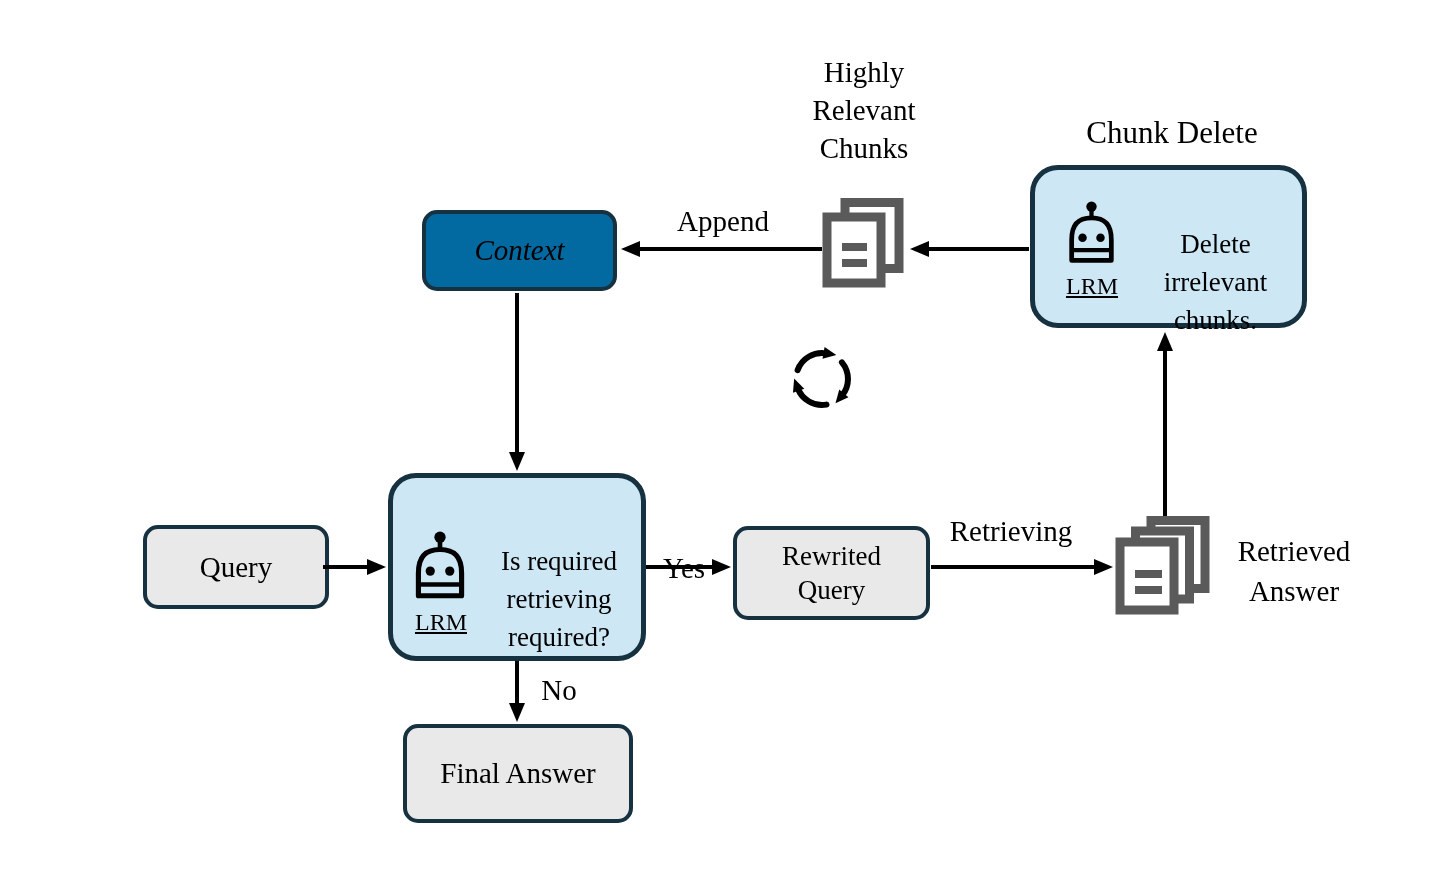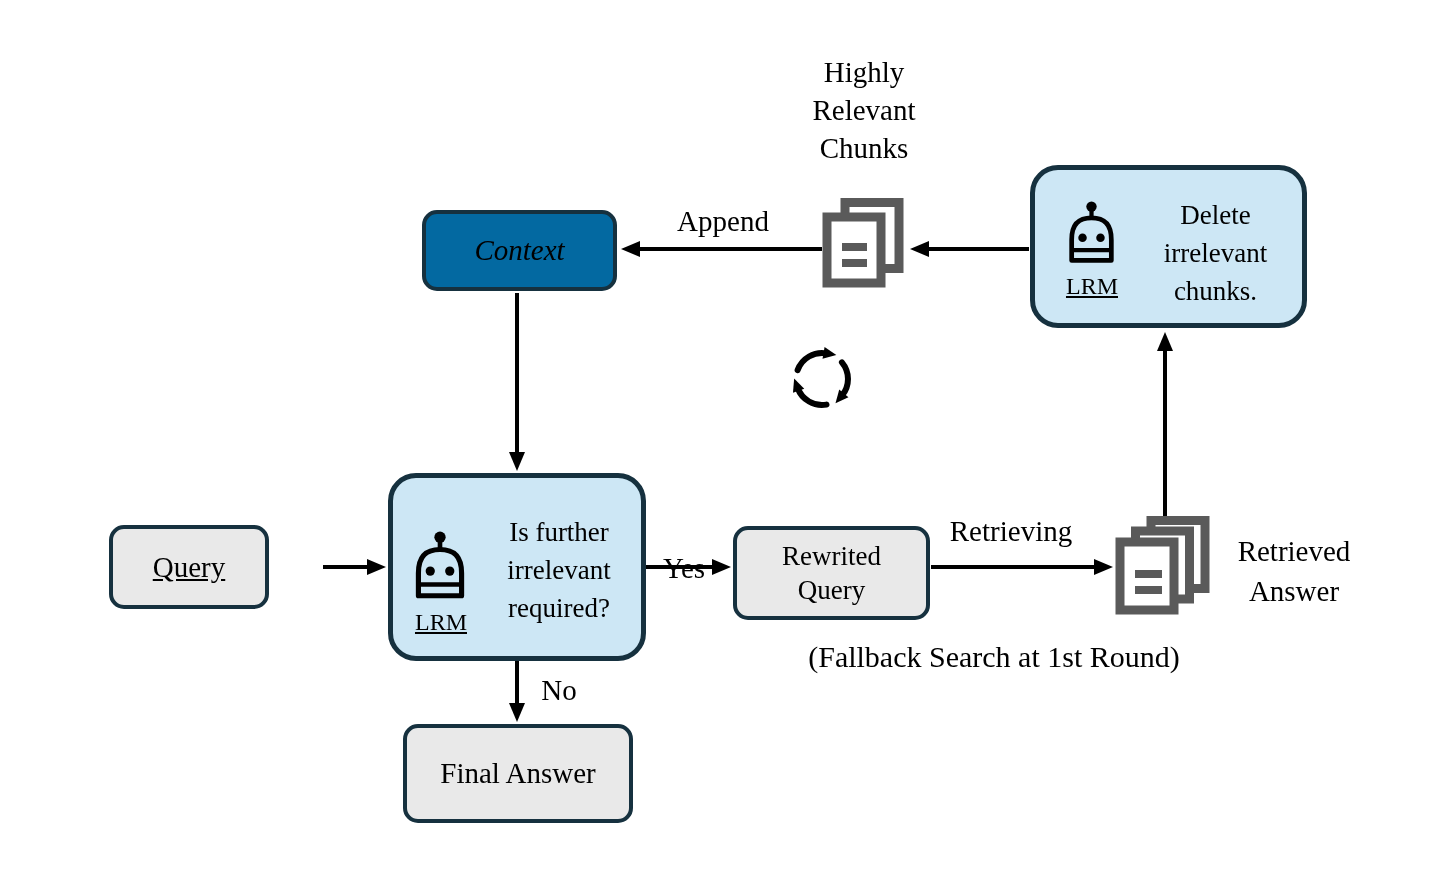--- a/index.html
+++ b/index.html
@@ -17,42 +17,42 @@
   .lg{border:5px solid #16313f;border-radius:28px;}
   .gray{background:#e9e9e9;}
   .green{background:#0369a1;font-style:italic;}
   .blue{background:#cde7f5;}
   .lbl{
     position:absolute;text-align:center;transform:translateX(-50%);
     font-size:29px;line-height:1.28;white-space:pre-line;
   }
   .inner{position:absolute;text-align:center;}
   .agent-label{font-size:24px;text-decoration:underline;}
-  .q-text{font-size:27px;line-height:38px;}
+  .q-text{font-size:27px;line-height:38px;margin-top:29px;}
 </style>
 </head>
 <body>
 
 <div class="canvas">
 
-  <div class="box sm gray" style="left:109px;top:525px;width:160px;height:84px;text-decoration:underline;">
+  <div class="box sm gray" style="left:143px;top:525px;width:186px;height:84px;">
     <span>Query</span>
   </div>
 
   <div class="box lg blue" style="left:388px;top:473px;width:258px;height:188px;">
     <svg class="inner" style="left:16px;top:52px;" width="62" height="74" viewBox="0 0 60 72">
       <circle cx="30" cy="7" r="5.5" fill="#000"></circle>
       <line x1="30" y1="11" x2="30" y2="20" stroke="#000" stroke-width="4.5"></line>
       <path d="M9,64 L9,42 C9,25 17,19 30,19 C43,19 51,25 51,42 L51,64 Z" fill="none" stroke="#000" stroke-width="5" stroke-linejoin="round"></path>
       <circle cx="20.5" cy="40" r="4.5" fill="#000"></circle>
       <circle cx="39.5" cy="40" r="4.5" fill="#000"></circle>
       <line x1="9" y1="53" x2="51" y2="53" stroke="#000" stroke-width="4.5"></line>
     </svg>
     <div class="inner agent-label" style="left:6px;top:130px;width:84px;">LRM</div>
-    <div class="inner q-text" style="left:96px;top:35px;width:140px;">Is further irrelevant required?</div>
+    <div class="inner q-text" style="left:96px;top:35px;width:140px;">Is required retrieving required?</div>
   </div>
 
   <div class="box sm gray" style="left:733px;top:526px;width:197px;height:94px;font-size:27px;line-height:34px;">
     <div style="width:125px;">Rewrited Query</div>
   </div>
 
   <div class="box sm gray" style="left:403px;top:724px;width:230px;height:99px;">
     <span>Final Answer</span>
   </div>
 
@@ -66,35 +66,35 @@
       <line x1="30" y1="11" x2="30" y2="20" stroke="#000" stroke-width="4.5"></line>
       <path d="M9,64 L9,42 C9,25 17,19 30,19 C43,19 51,25 51,42 L51,64 Z" fill="none" stroke="#000" stroke-width="5" stroke-linejoin="round"></path>
       <circle cx="20.5" cy="40" r="4.5" fill="#000"></circle>
       <circle cx="39.5" cy="40" r="4.5" fill="#000"></circle>
       <line x1="9" y1="53" x2="51" y2="53" stroke="#000" stroke-width="4.5"></line>
     </svg>
     <div class="inner agent-label" style="left:12px;top:102px;width:90px;">LRM</div>
     <div class="inner q-text" style="left:108px;top:26px;width:145px;">Delete irrelevant chunks.</div>
   </div>
 
+  <div class="lbl" style="left:1172px;top:113px;width:320px;font-size:31px;">Chunk Delete</div>
 
   <div class="lbl" style="left:864px;top:53px;width:122px;line-height:38px;">Highly Relevant Chunks</div>
 
   <div class="lbl" style="left:1294px;top:531px;width:150px;line-height:40px;">Retrieved Answer</div>
 
   <div class="lbl" style="left:723px;top:203px;width:180px;">Append</div>
 
   <div class="lbl" style="left:1011px;top:513px;width:220px;">Retrieving</div>
 
   <div class="lbl" style="left:684px;top:522px;width:100px;margin-top:28px;">Yes</div>
 
   <div class="lbl" style="left:559px;top:672px;width:100px;">No</div>
 
 
-  <div class="lbl" style="left:994px;top:638px;width:460px;font-size:30px;">(Fallback Search at 1st Round)</div>
 
   <svg class="layer" viewBox="0 0 1456 894">
     <defs>
       <marker id="ah" markerUnits="userSpaceOnUse" markerWidth="24" markerHeight="20" refX="2" refY="10" orient="auto">
         <path d="M2,2 L21,10 L2,18 Z" fill="#000"></path>
       </marker>
       <marker id="lah" markerUnits="userSpaceOnUse" markerWidth="16" markerHeight="16" refX="4" refY="8" orient="auto">
         <path d="M1,2 L14,8 L1,14 Z" fill="#000"></path>
       </marker>
     </defs>

